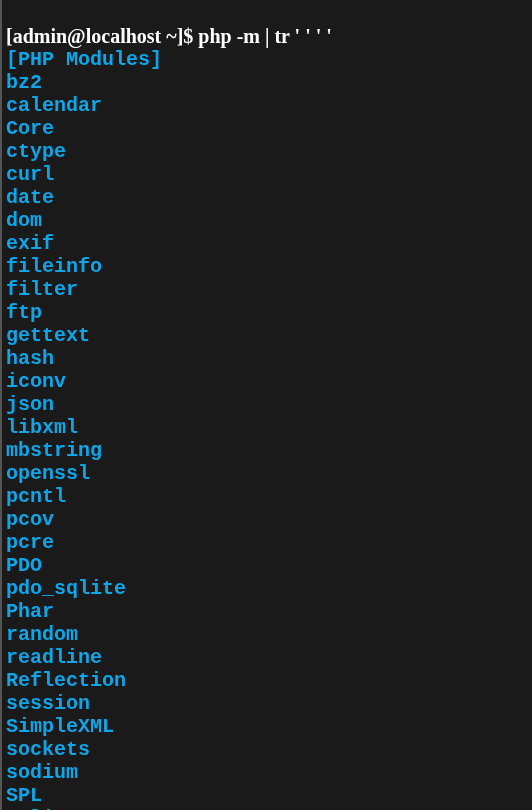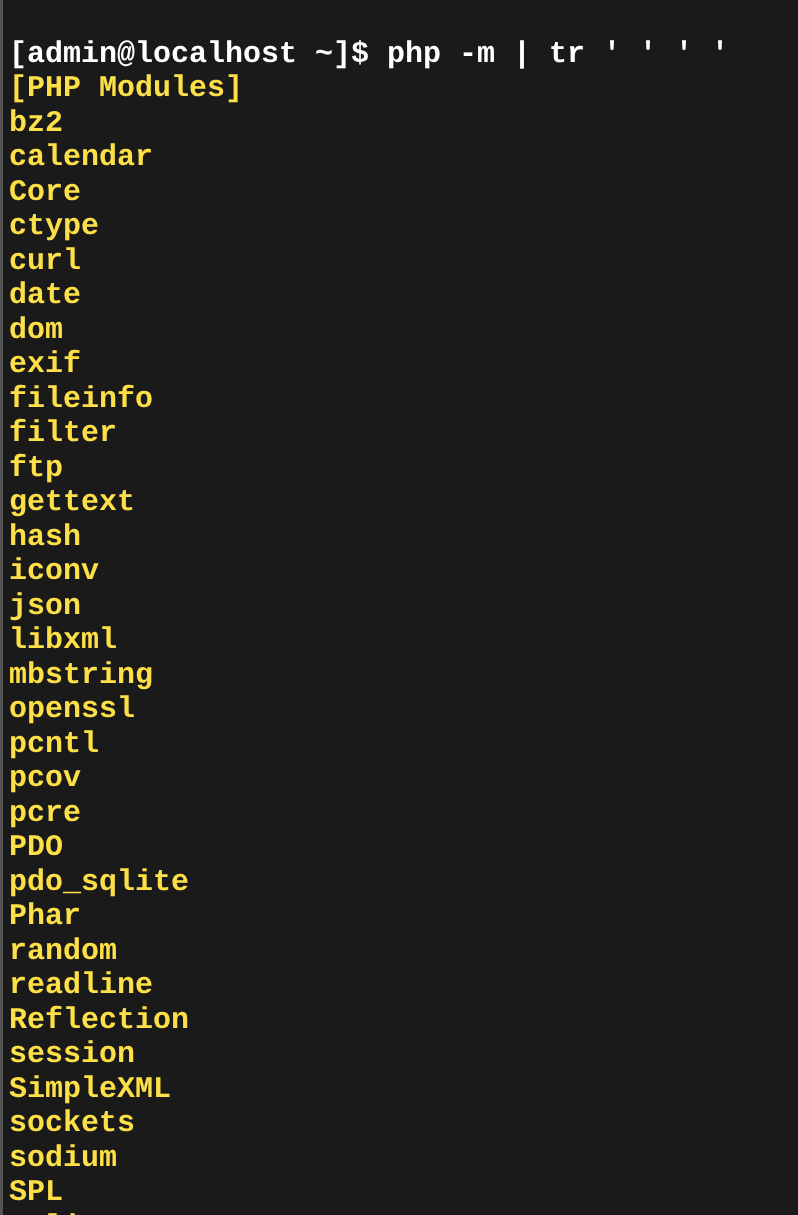--- a/index.html
+++ b/index.html
@@ -18,29 +18,30 @@
       height: 810px;
       overflow: hidden;
       font-weight: bold;
       border-left: 2px solid #555;
     }
     .terminal {
       white-space: pre;
     }
     .prompt-line {
       display: block;
+      font-family: Liberation Serif, serif;
     }
     .prompt {
       color: #ffffff;
     }
     .command {
       color: #ffffff;
     }
     .output-line {
       display: block;
-      color: #fde047;
+      color: #0ea5e9;
     }
   </style>
 </head>
 <body>
 
 <div class="terminal">
 <span class="prompt-line"><span class="prompt">[admin@localhost ~]$ </span><span class="command">php -m | tr ' ' ' '</span></span><span class="output-line">[PHP Modules]</span><div id="module-list"><span class="output-line">bz2</span><span class="output-line">calendar</span><span class="output-line">Core</span><span class="output-line">ctype</span><span class="output-line">curl</span><span class="output-line">date</span><span class="output-line">dom</span><span class="output-line">exif</span><span class="output-line">fileinfo</span><span class="output-line">filter</span><span class="output-line">ftp</span><span class="output-line">gettext</span><span class="output-line">hash</span><span class="output-line">iconv</span><span class="output-line">json</span><span class="output-line">libxml</span><span class="output-line">mbstring</span><span class="output-line">openssl</span><span class="output-line">pcntl</span><span class="output-line">pcov</span><span class="output-line">pcre</span><span class="output-line">PDO</span><span class="output-line">pdo_sqlite</span><span class="output-line">Phar</span><span class="output-line">random</span><span class="output-line">readline</span><span class="output-line">Reflection</span><span class="output-line">session</span><span class="output-line">SimpleXML</span><span class="output-line">sockets</span><span class="output-line">sodium</span><span class="output-line">SPL</span><span class="output-line">sqlite3</span></div></div>
 
 </body></html>

